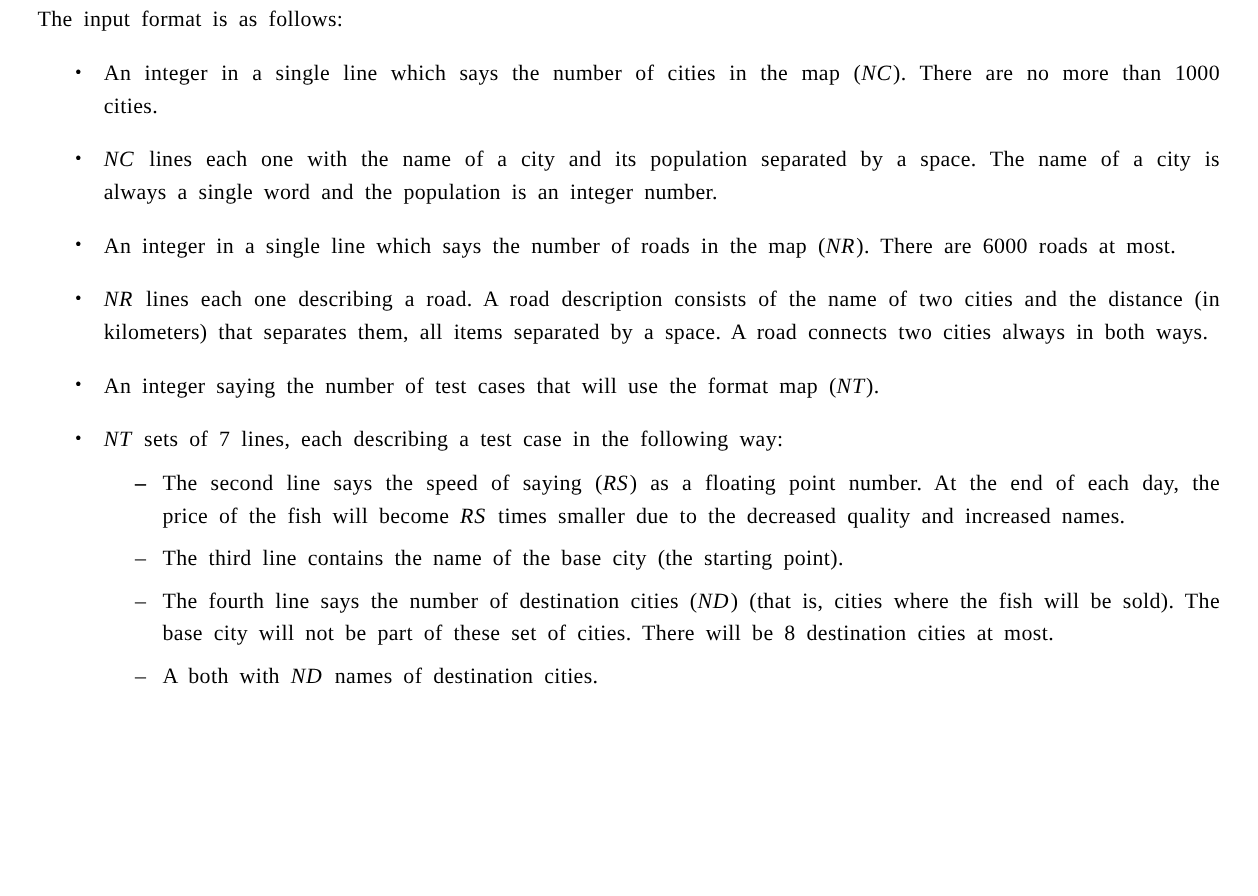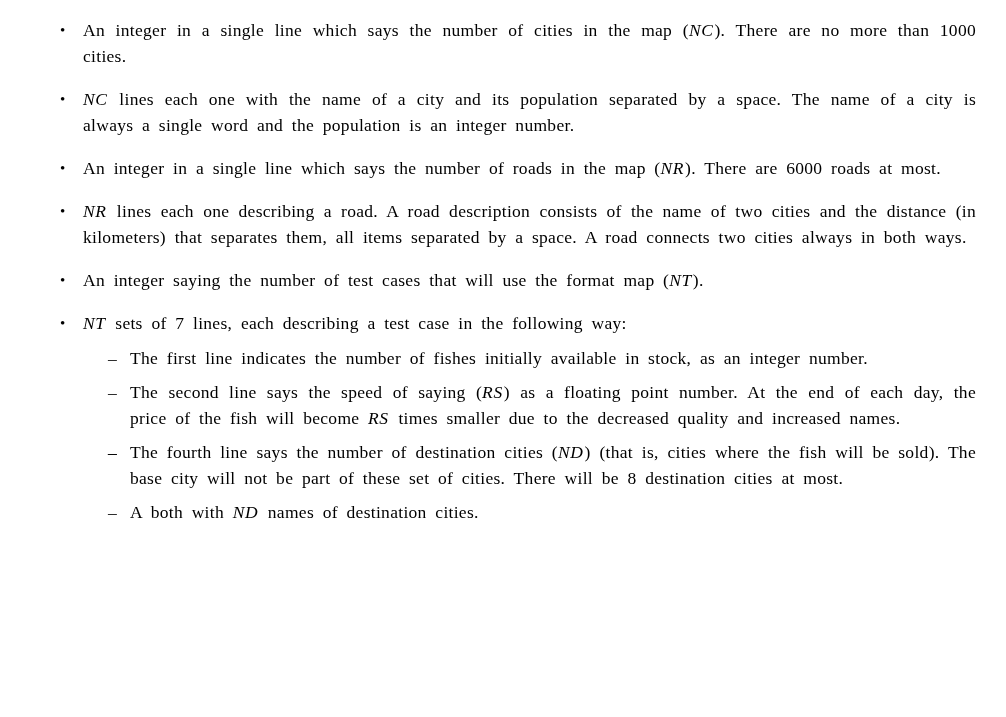--- a/index.html
+++ b/index.html
@@ -63,27 +63,28 @@
   em.var {
     font-family: "Liberation Serif", "DejaVu Serif", serif;
     letter-spacing: 0.6px;
     padding-right: 1px;
   }
 </style>
 </head>
 <body>
 
 <div class="page">
+  <p class="intro">The input format is as follows:</p>
   <ul class="bullets">
       <li class="item"><span class="marker">•</span><span>An integer in a single line which says the number of cities in the map (</span><em class="var">NC</em><span>). There are no more than 1000 cities.</span></li>
       <li class="item"><span class="marker">•</span><em class="var">NC</em><span> lines each one with the name of a city and its population separated by a space. The name of a city is always a single word and the population is an integer number.</span></li>
       <li class="item"><span class="marker">•</span><span>An integer in a single line which says the number of roads in the map (</span><em class="var">NR</em><span>). There are 6000 roads at most.</span></li>
       <li class="item"><span class="marker">•</span><em class="var">NR</em><span> lines each one describing a road. A road description consists of the name of two cities and the distance (in kilometers) that separates them, all items separated by a space. A road connects two cities always in both ways.</span></li>
       <li class="item"><span class="marker">•</span><span>An integer saying the number of test cases that will use the format map (</span><em class="var">NT</em><span>).</span></li>
       <li class="item"><span class="marker">•</span><em class="var">NT</em><span> sets of 7 lines, each describing a test case in the following way:</span><ul class="subs">
-          <li class="subitem"><span class="marker">–</span><span>The first line indicates the number of fishes initially available in stock, as an integer number.</span></li>
+          <li class="subitem"><span class="marker">–</span></li>
           <li class="subitem"><span class="marker">–</span><span>The second line says the speed of saying (</span><em class="var">RS</em><span>) as a floating point number. At the end of each day, the price of the fish will become </span><em class="var">RS</em><span> times smaller due to the decreased quality and increased names.</span></li>
-          <li class="subitem"><span class="marker">–</span></li>
+          <li class="subitem"><span class="marker">–</span><span>The third line contains the name of the base city (the starting point).</span></li>
           <li class="subitem"><span class="marker">–</span><span>The fourth line says the number of destination cities (</span><em class="var">ND</em><span>) (that is, cities where the fish will be sold). The base city will not be part of these set of cities. There will be 8 destination cities at most.</span></li>
           <li class="subitem"><span class="marker">–</span><span>A both with </span><em class="var">ND</em><span> names of destination cities.</span></li>
         </ul></li>
     </ul>
 </div>
 
 </body></html>

